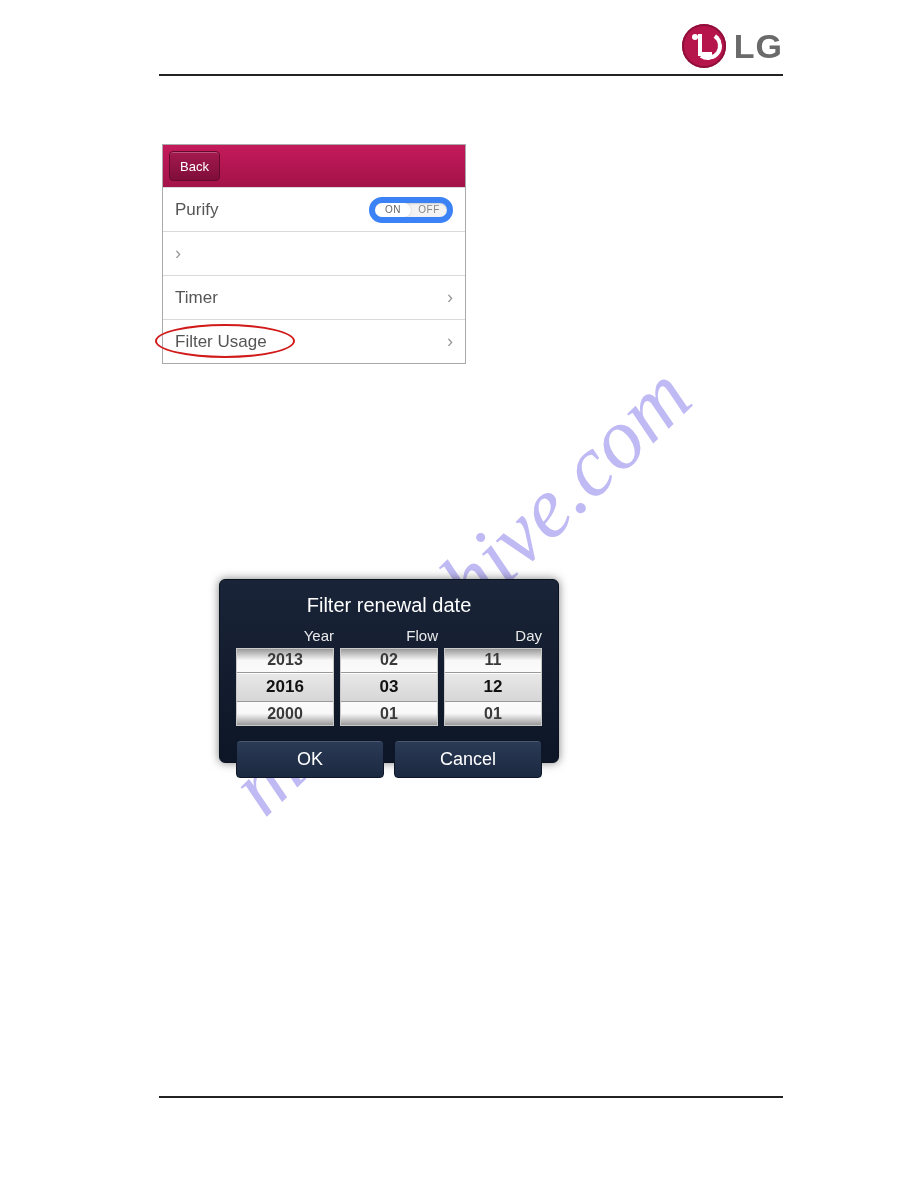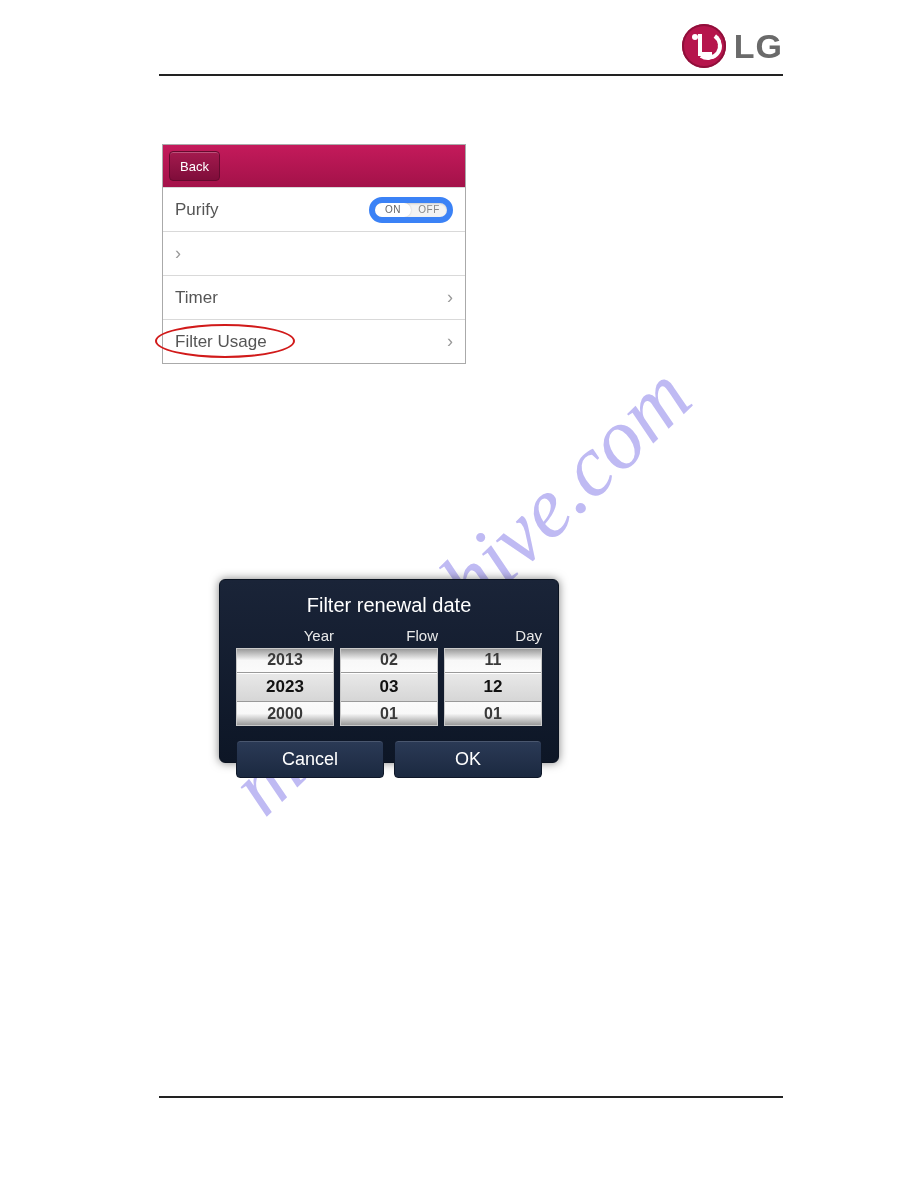--- a/index.html
+++ b/index.html
@@ -101,21 +101,21 @@
   </div>
 
   <div class="date-dialog">
     <div class="dd-title">Filter renewal date</div>
     <div class="dd-cols">
 
       <div class="dd-col">
         <div class="dd-col-h">Year</div>
         <div class="wheel">
           <div class="edge">2013</div>
-          <div class="sel">2023</div>
+          <div class="sel">2016</div>
           <div class="edge">2000</div>
         </div>
       </div>
 
       <div class="dd-col">
         <div class="dd-col-h">Flow</div>
         <div class="wheel">
           <div class="edge">02</div>
           <div class="sel">03</div>
           <div class="edge">01</div>
@@ -127,23 +127,23 @@
         <div class="wheel">
           <div class="edge">11</div>
           <div class="sel">12</div>
           <div class="edge">01</div>
         </div>
       </div>
 
     </div>
     <div class="dd-btns">
       <div class="dd-btn">
-        <span>Cancel</span>
+        <span>OK</span>
       </div>
       <div class="dd-btn">
-        <span>OK</span>
+        <span>Cancel</span>
       </div>
     </div>
   </div>
 
   <div class="btm"></div>
 
 </div>
 
 </body></html>

